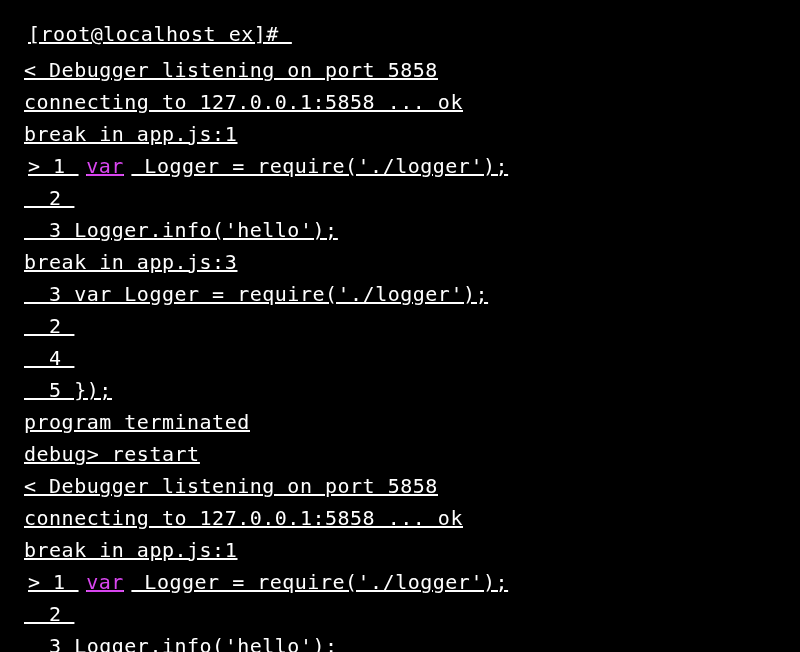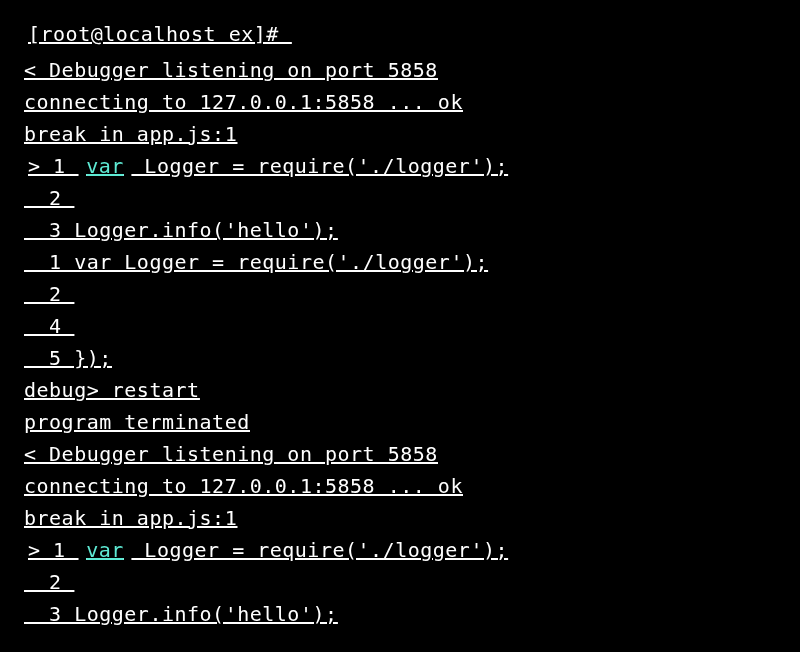--- a/index.html
+++ b/index.html
@@ -17,44 +17,45 @@
       padding: 4px 8px;
       width: 800px;
       height: 652px;
       overflow: hidden;
       letter-spacing: 0.5px;
     }
     .line {
       white-space: pre;
     }
     .green {
-      color: #5eead4;
+      color: #d946ef;
     }
     .prompt-line {
       display: flex;
     }
   </style>
 </head>
 <body>
 
 <div>
   <div class="line prompt-line">
     <span>[root@localhost ex]# </span>
   </div>
   <div class="line">&lt; Debugger listening on port 5858</div>
   <div class="line">connecting to 127.0.0.1:5858 ... ok</div>
   <div class="line">break in app.js:1</div>
   <div class="line"><span>&gt; 1 </span><span class="green">var</span><span> Logger = require('./logger');</span></div>
   <div class="line">  2 </div>
   <div class="line">  3 Logger.info('hello');</div>
-  <div class="line">  1 var Logger = require('./logger');</div>
+  <div class="line">break in app.js:3</div>
+  <div class="line">  3 var Logger = require('./logger');</div>
   <div class="line">  2 </div>
   <div class="line">  4 </div>
   <div class="line">  5 });</div>
+  <div class="line">program terminated</div>
   <div class="line">debug&gt; restart</div>
-  <div class="line">program terminated</div>
   <div class="line">&lt; Debugger listening on port 5858</div>
   <div class="line">connecting to 127.0.0.1:5858 ... ok</div>
   <div class="line">break in app.js:1</div>
   <div class="line"><span>&gt; 1 </span><span class="green">var</span><span> Logger = require('./logger');</span></div>
   <div class="line">  2 </div>
   <div class="line">  3 Logger.info('hello');</div>
 </div>
 
 </body></html>

